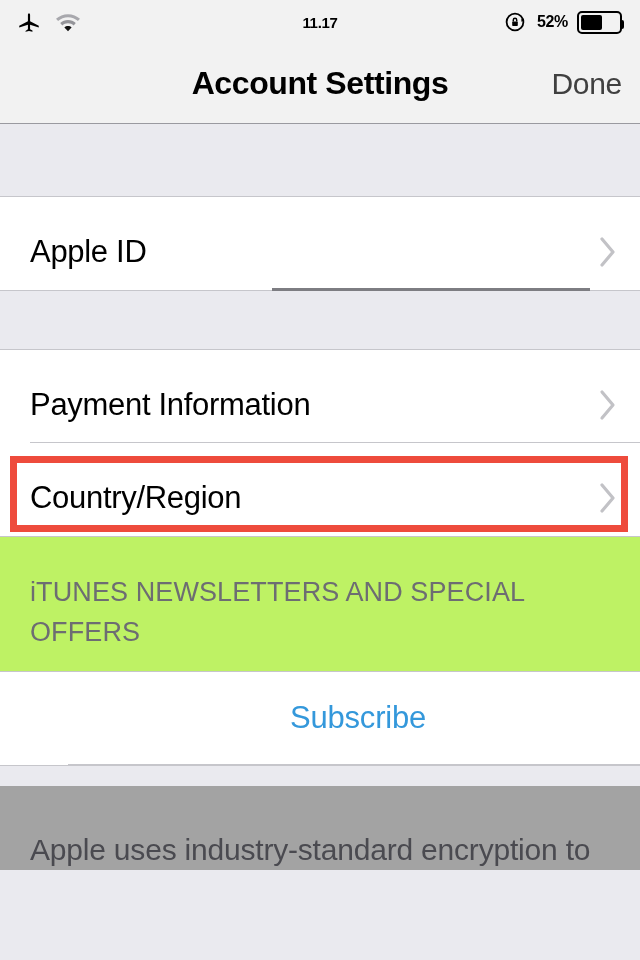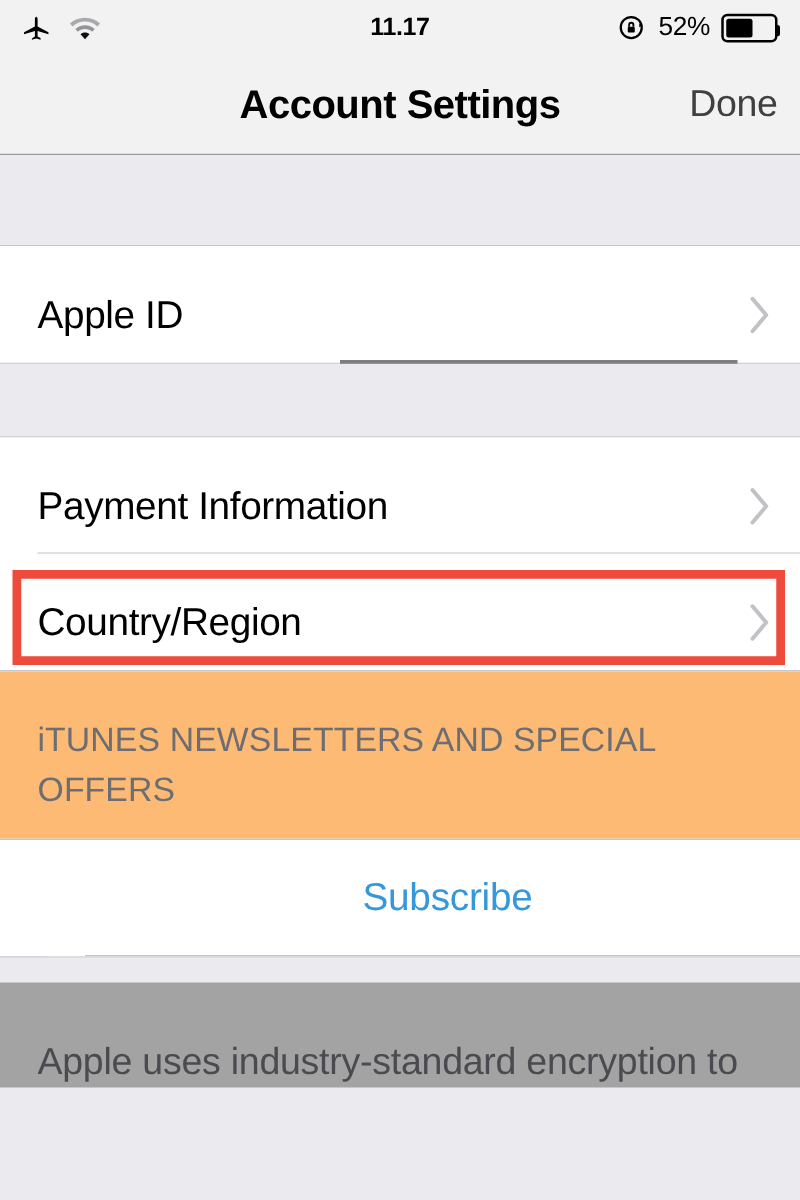--- a/index.html
+++ b/index.html
@@ -16,22 +16,22 @@
   .statusbar {
     position:relative;
     height:44px; width:100%;
     background:#F2F2F2;
     display:flex; align-items:center;
   }
   .sb-left { position:absolute; left:16px; top:0; height:44px; display:flex; align-items:center; gap:12px; }
   .sb-center { position:absolute; left:0; right:0; top:0; height:44px;
                display:flex; align-items:center; justify-content:center; }
   .sb-right { position:absolute; right:14px; top:0; height:44px; display:flex; align-items:center; gap:9px; }
-  .sb-time { font-size:20px; font-weight:bold; color:#000; letter-spacing:-0.3px; }
-  .sb-pct  { font-size:21px; font-weight:normal; color:#000; letter-spacing:-0.3px; }
+  .sb-time { font-size:15px; font-weight:bold; color:#000; letter-spacing:-0.3px; }
+  .sb-pct  { font-size:16px; font-weight:bold; color:#000; letter-spacing:-0.3px; }
   .icon-svg { display:block; }
 
   
   .battery { position:relative; width:49px; height:23px; display:flex; align-items:center; }
   .batt-body {
     width:45px; height:23px; border:2px solid #000; border-radius:5px;
     position:relative; background:transparent;
   }
   .batt-fill { position:absolute; left:2px; top:2px; bottom:2px; background:#000; border-radius:2px; }
   .batt-cap { position:absolute; right:-4px; top:7px; width:3px; height:9px; background:#000; border-radius:0 2px 2px 0; }
@@ -69,21 +69,21 @@
   .rule-dark { position:absolute; left:272px; width:318px; bottom:-1px; height:3px; background:#7D7D82; }
 
   
   .hl-box {
     position:absolute; left:10px; top:456px; width:618px; height:76px;
     border:7px solid #EE4B3C; pointer-events:none; z-index:5;
   }
 
   
   .section-hdr {
-    background:#fdba74; padding:26px 30px 18px 30px;
+    background:#bef264; padding:26px 30px 18px 30px;
   }
   .section-hdr-txt {
     font-size:27px; color:#6D6D72; line-height:1.48; letter-spacing:0.1px;
   }
 
   
   .cell-center { justify-content:center; padding:16px;margin-left:38px; }
   .cell-center .action-label {
     font-size:31px; color:#3498DB; letter-spacing:-0.2px;
   }

